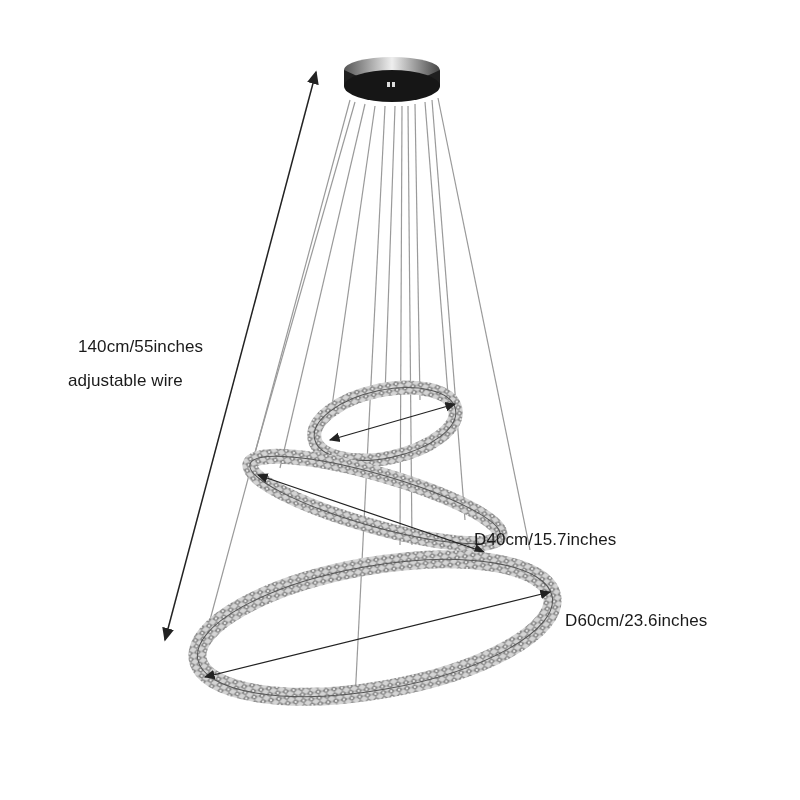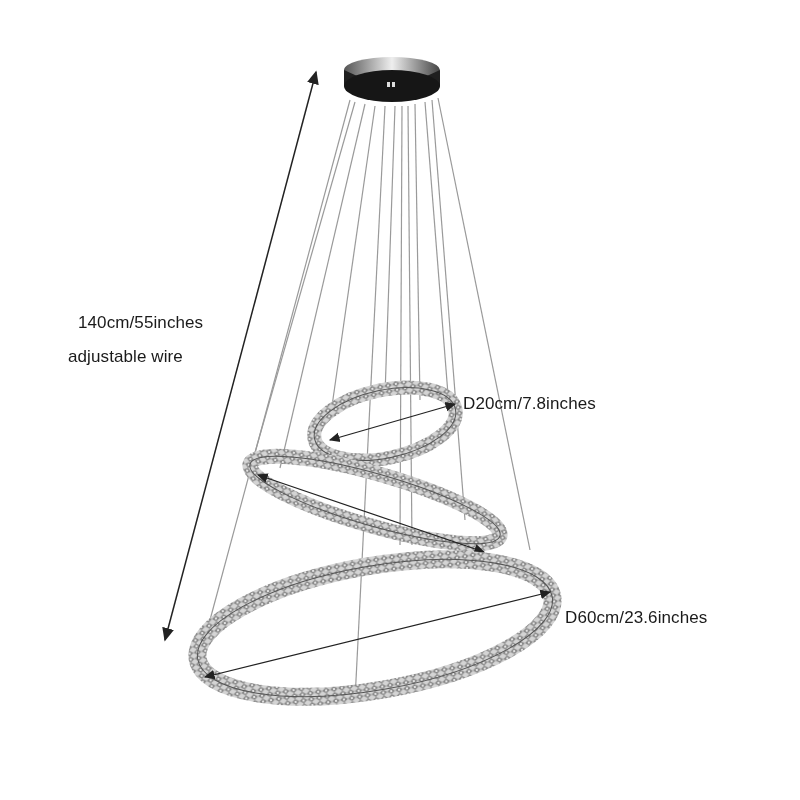--- a/index.html
+++ b/index.html
@@ -1,18 +1,18 @@
 <!DOCTYPE html>
 <html><head>
 <meta charset="utf-8">
 <style>
   html, body { margin: 0; padding: 0; background: #ffffff; }
   body { width: 800px; height: 800px; position: relative; overflow: hidden; font-family: "Liberation Sans", sans-serif; }
   #stage { position: absolute; left: 0; top: 0; width: 800px; height: 800px; }
-  .label { position: absolute; font-family: "Liberation Sans", sans-serif; font-size: 17px; color: #1a1a1a; white-space: nowrap; letter-spacing: 0.1px; }
+  .label { position: absolute; font-family: "Liberation Sans", sans-serif; font-size: 17px; color: #1a1a1a; white-space: nowrap; letter-spacing: 0.1px; margin-top: 24px; }
 </style>
 </head>
 <body>
 
 <div id="stage">
   <svg width="800" height="800" viewBox="0 0 800 800">
     <defs>
       <marker id="arr" markerWidth="10" markerHeight="10" refX="8" refY="5" orient="auto">
         <path d="M0,1 L9,5 L0,9 z" fill="#222"></path>
       </marker>
@@ -72,15 +72,15 @@
 
     <g>
       <ellipse cx="375" cy="628" rx="180" ry="62" transform="rotate(-10 375 628)" fill="none" stroke="url(#crystal)" stroke-width="18"></ellipse>
       <ellipse cx="375" cy="628" rx="180" ry="62" transform="rotate(-10 375 628)" fill="none" stroke="#555" stroke-width="1"></ellipse>
       <line x1="205" y1="677" x2="550" y2="592" stroke="#222" stroke-width="1.2" marker-end="url(#arr)" marker-start="url(#arrS)"></line>
     </g>
   </svg>
 
   <div class="label" style="left:78px;top:313px;">140cm/55inches</div>
   <div class="label" style="left:68px;top:347px;">adjustable wire</div>
-  <div class="label" style="left:463px;top:394px;">D20cm/7.8inches</div>
-  <div class="label" style="left:565px;top:608px;">D60cm/23.6inches</div>
+  <div class="label" style="left:474px;top:506px;">D40cm/15.7inches</div>
+  <div class="label" style="left:565px;top:587px;">D60cm/23.6inches</div>
 </div>
 
 </body></html>

